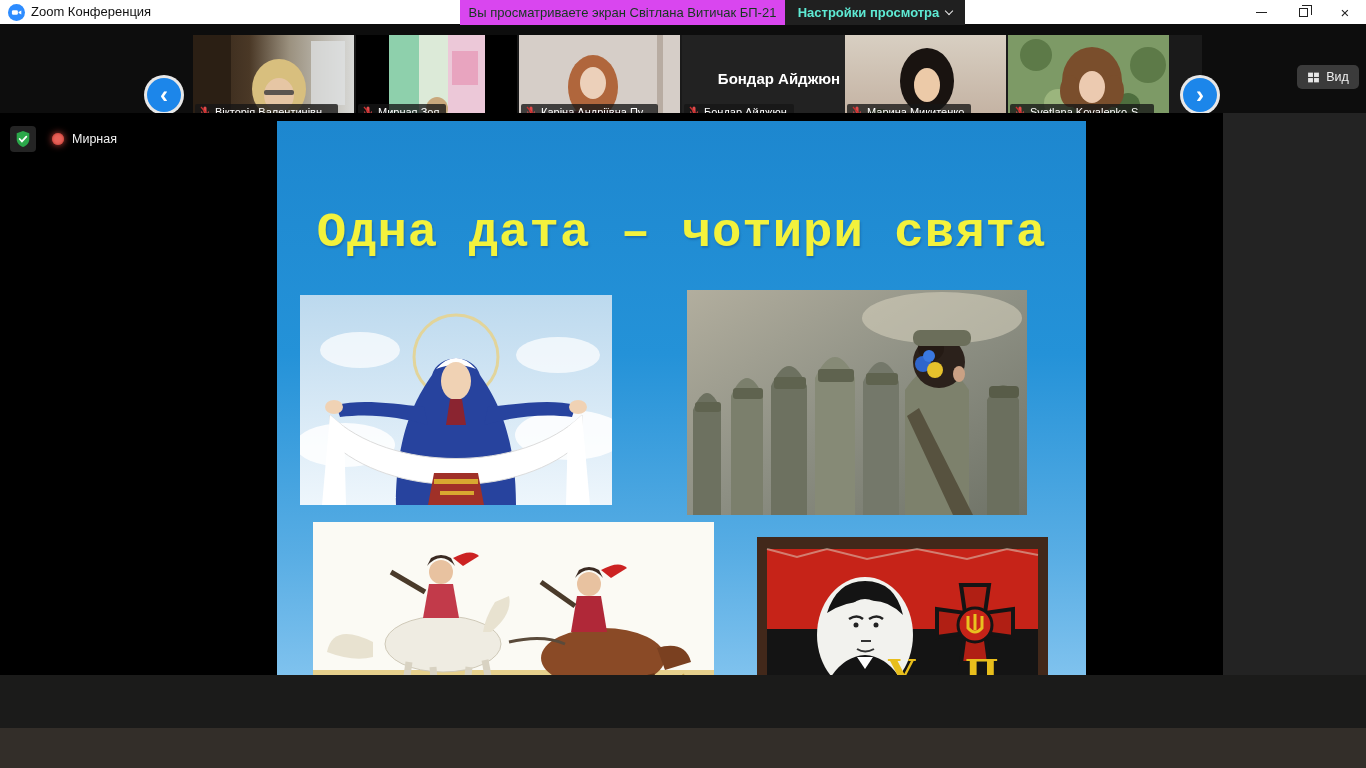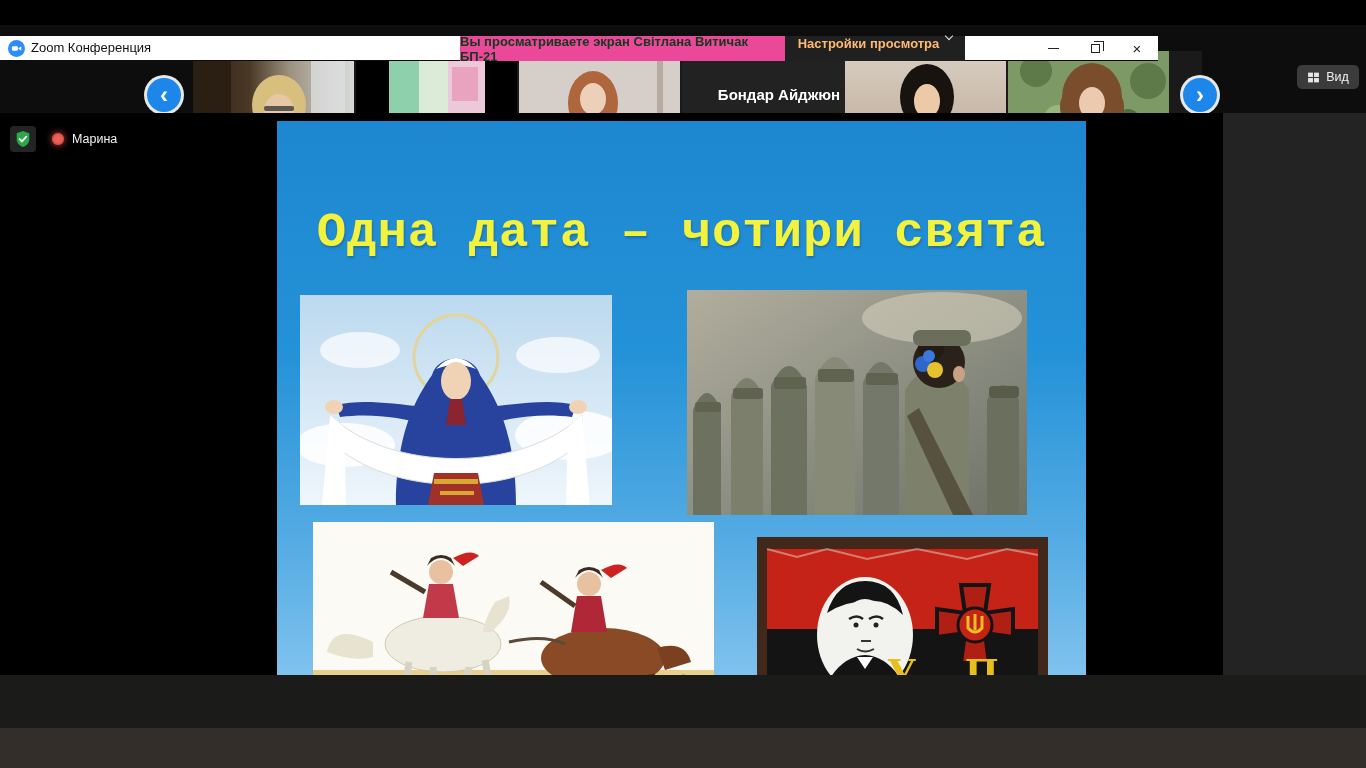--- a/index.html
+++ b/index.html
@@ -1,48 +1,48 @@
 <!DOCTYPE html>
 <html><head>
 <meta charset="utf-8">
 <style>
   * { box-sizing: border-box; margin: 0; padding: 0; }
   html,body { width:1366px; height:768px; overflow:hidden; background:#000;
               font-family:"Liberation Sans", sans-serif; }
 
   
-  #titlebar { position:absolute; left:0; top:0; width:1158px; height:25px;
-              background:#ffffff; border-bottom:1px solid #0c0c0c; z-index:30;margin-top:36px; }
+  #titlebar { position:absolute; left:0; top:0; width:1366px; height:25px;
+              background:#ffffff; border-bottom:1px solid #0c0c0c; z-index:30; }
   .tb-logo { position:absolute; left:8px; top:4px; width:17px; height:17px; border-radius:50%;
              background:#2d8cff; display:flex; align-items:center; justify-content:center; }
   .tb-logo svg { display:block; }
   .tb-title { position:absolute; left:31px; top:4px; font-size:13px; color:#111; }
   .banner-green { position:absolute; left:460px; top:0; width:325px; height:25px;
-                  background:#ec4899; color:#14391d; font-size:13px; font-weight:bold;
+                  background:#d946ef; color:#14391d; font-size:13px; font-weight:normal;
                   display:flex; align-items:center; justify-content:center; }
   .banner-settings { position:absolute; left:785px; top:0; width:180px; height:25px;
-                     background:#202020; color:#fdba74; font-size:13px; font-weight:bold;
-                     display:flex; align-items:flex-start; justify-content:center; gap:7px; cursor:pointer; }
+                     background:#202020; color:#5eead4; font-size:13px; font-weight:bold;
+                     display:flex; align-items:center; justify-content:center; gap:7px; cursor:pointer; }
   .chev { display:inline-block; width:6px; height:6px; border-right:1.6px solid #e8e8e8;
           border-bottom:1.6px solid #e8e8e8; transform:rotate(45deg); margin-top:-3px; }
   .winctl { position:absolute; top:0; width:42px; height:25px; display:flex;
             align-items:center; justify-content:center; cursor:pointer; }
   .min-glyph { width:11px; border-top:1.4px solid #222; }
   .restore-glyph { width:9px; height:9px; border:1.3px solid #222; position:relative; background:#fff; }
   .restore-glyph::before { content:""; position:absolute; left:2px; top:-4px; width:9px; height:9px;
                            border:1.3px solid #222; border-left:none; border-bottom:none; }
   .close-glyph { font-size:15px; color:#222; line-height:1; }
 
   
   #strip { position:absolute; left:0; top:25px; width:1366px; height:88px; background:#0d0d0d; }
   .nav-arrow { position:absolute; top:53px; width:34px; height:34px; border-radius:50%;
                background:#1c86ea; box-shadow:0 0 0 3px rgba(255,255,255,.9);
                display:flex; align-items:center; justify-content:center;
                color:#fff; font-size:24px; font-weight:bold; cursor:pointer; line-height:0; }
-  .tile { position:absolute; top:26px; width:194px; height:87px; background:#1a1a1a;
+  .tile { position:absolute; top:10px; width:194px; height:87px; background:#1a1a1a;
           overflow:hidden; cursor:pointer; }
   .tile svg { display:block; }
   .tile-label { position:absolute; left:2px; bottom:2px; display:flex; align-items:center; gap:4px;
                 background:rgba(22,22,22,.78); color:#fff; font-size:11px;
                 padding:2px 7px 2px 4px; border-radius:2px; white-space:nowrap; max-width:156px; overflow:hidden; }
   .tile-center-name { position:absolute; inset:0; display:flex; align-items:center; justify-content:center;
                       color:#fff; font-size:15px; font-weight:bold; }
   #view-btn { position:absolute; left:1297px; top:32px; width:62px; height:24px; border-radius:5px;
               background:#3b3b3b; color:#f0f0f0; font-size:12.5px; display:flex; align-items:center;
               justify-content:center; gap:6px; cursor:pointer;margin-top:8px; }
@@ -257,21 +257,21 @@
 <div id="screen-side"></div>
 
 <div id="rec-indicator">
   <div class="shield-box">
     <svg width="18" height="18" viewBox="0 0 20 20">
       <path d="M10 1l7 2.5V10c0 4.5-3 7.6-7 9-4-1.4-7-4.5-7-9V3.5z" fill="#2BA84A"></path>
       <path d="M6.3 10l2.5 2.6 4.9-5.2" stroke="#fff" stroke-width="2" fill="none" stroke-linecap="round"></path>
     </svg>
   </div>
   <span class="rec-dot"></span>
-  <span class="rec-text">Марина</span>
+  <span class="rec-text">Мирная</span>
 </div>
 
 <div id="slide">
   <div id="slide-title">Одна дата – чотири свята</div>
 
   <div class="slide-img" style="left:23px; top:174px; width:312px; height:210px;">
     <svg width="312" height="210" viewBox="0 0 312 210">
       <defs>
           <linearGradient id="sky" x1="0" y1="0" x2="0" y2="1">
         <stop offset="0" stop-color="#bcd9ee"></stop>

